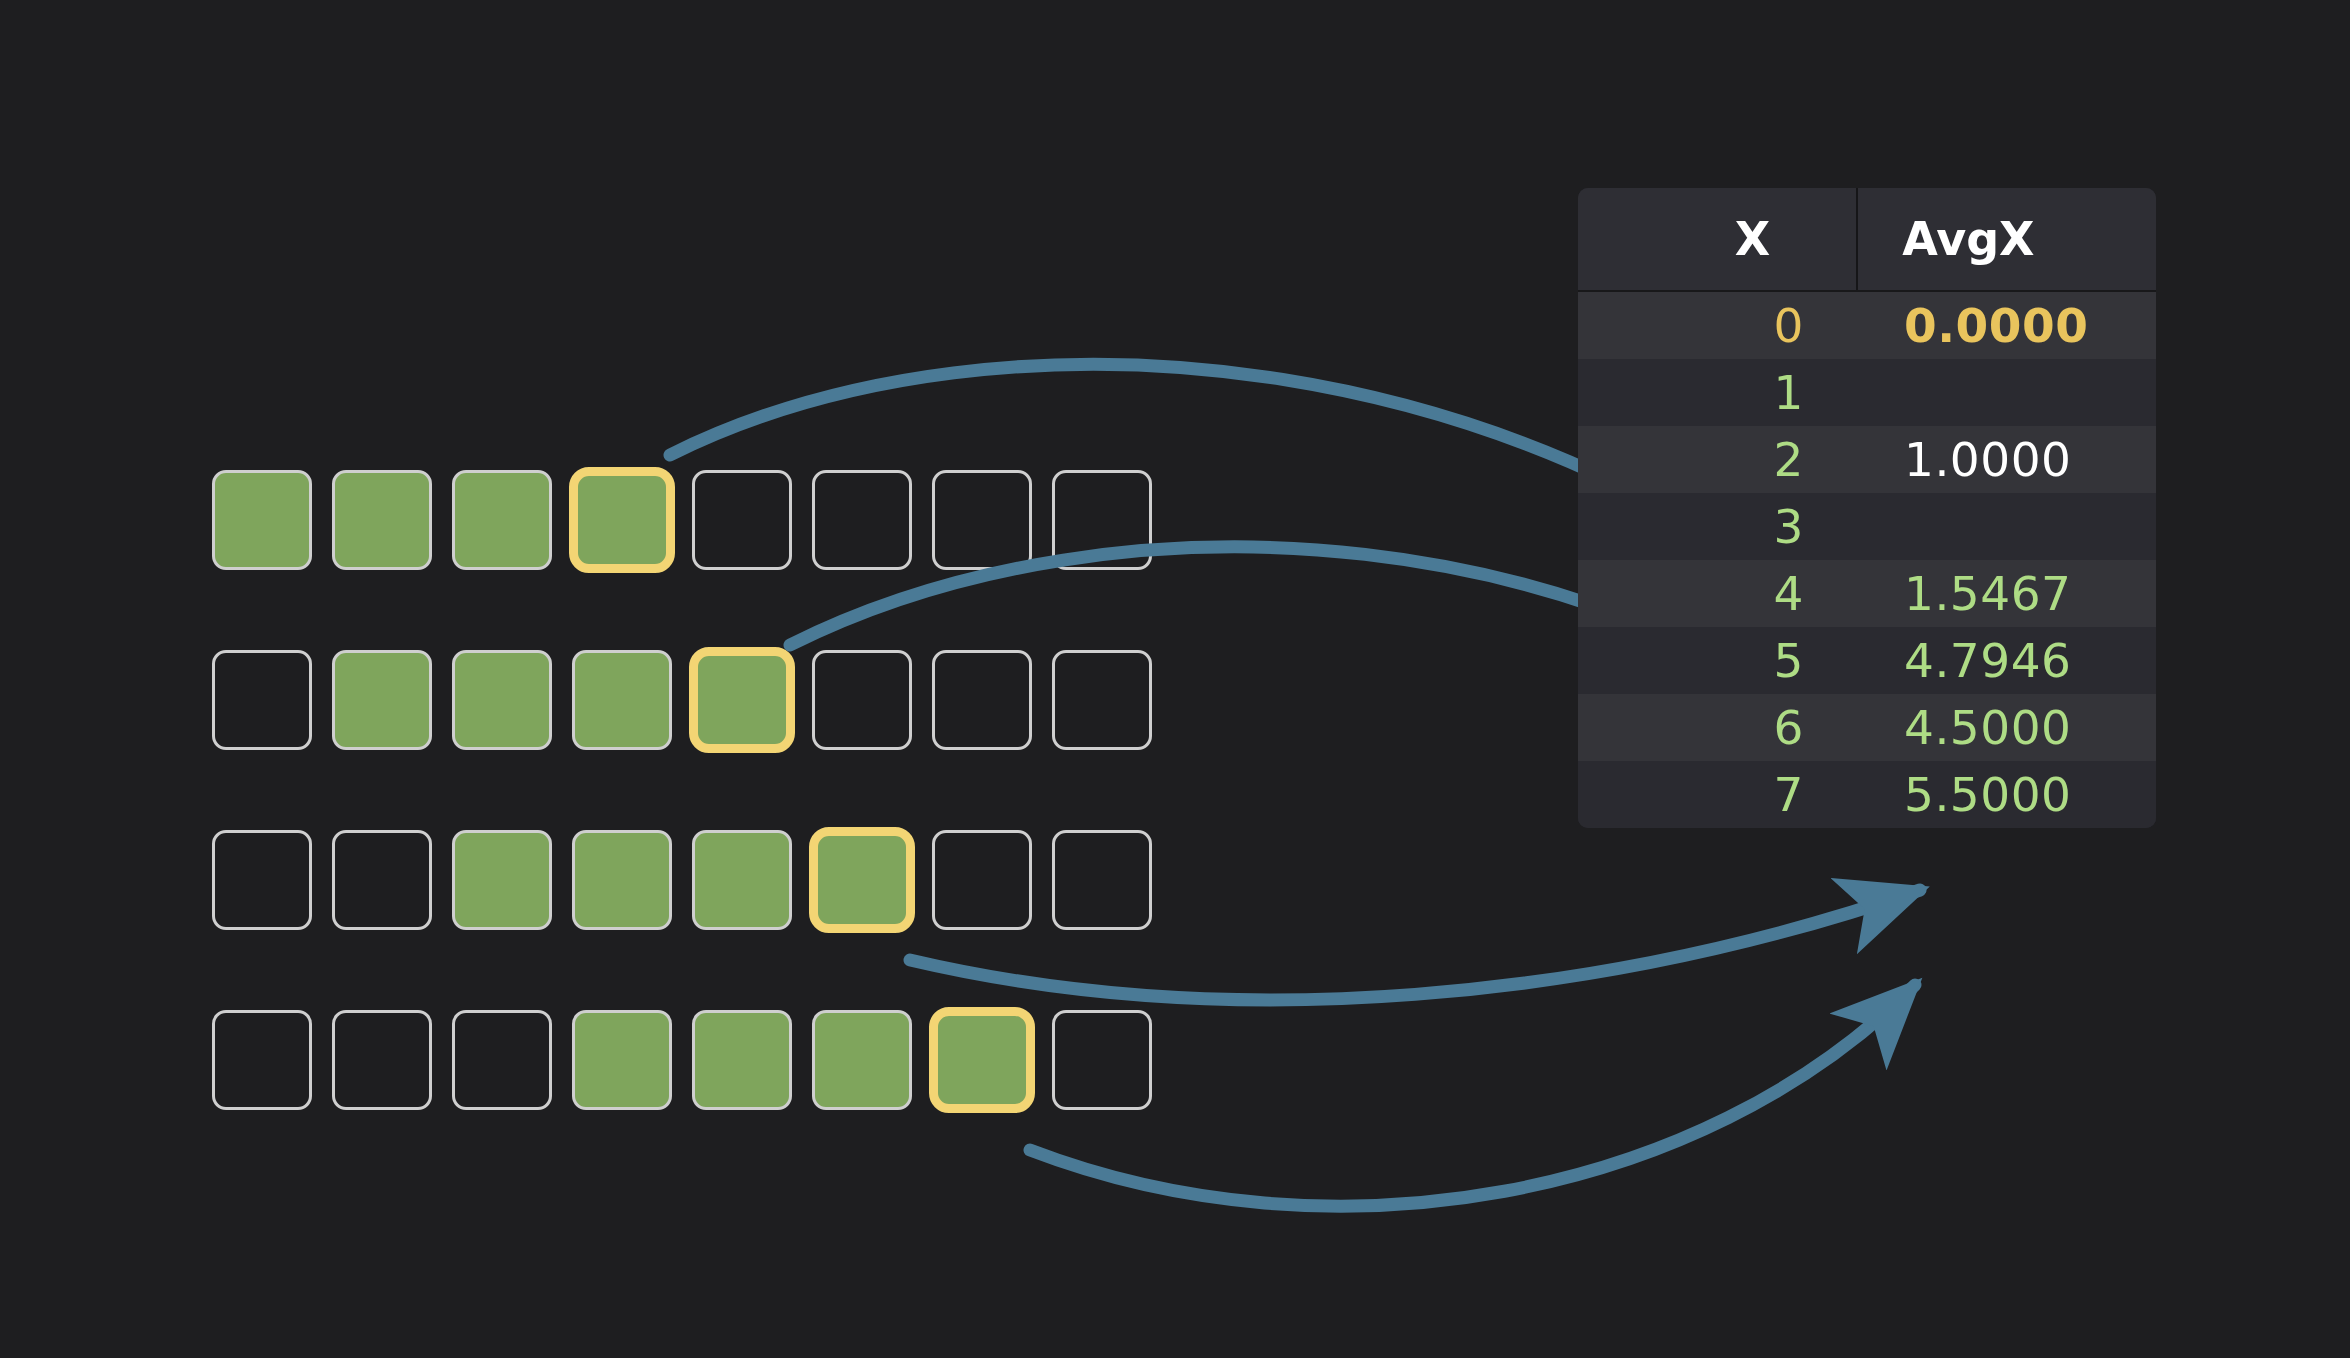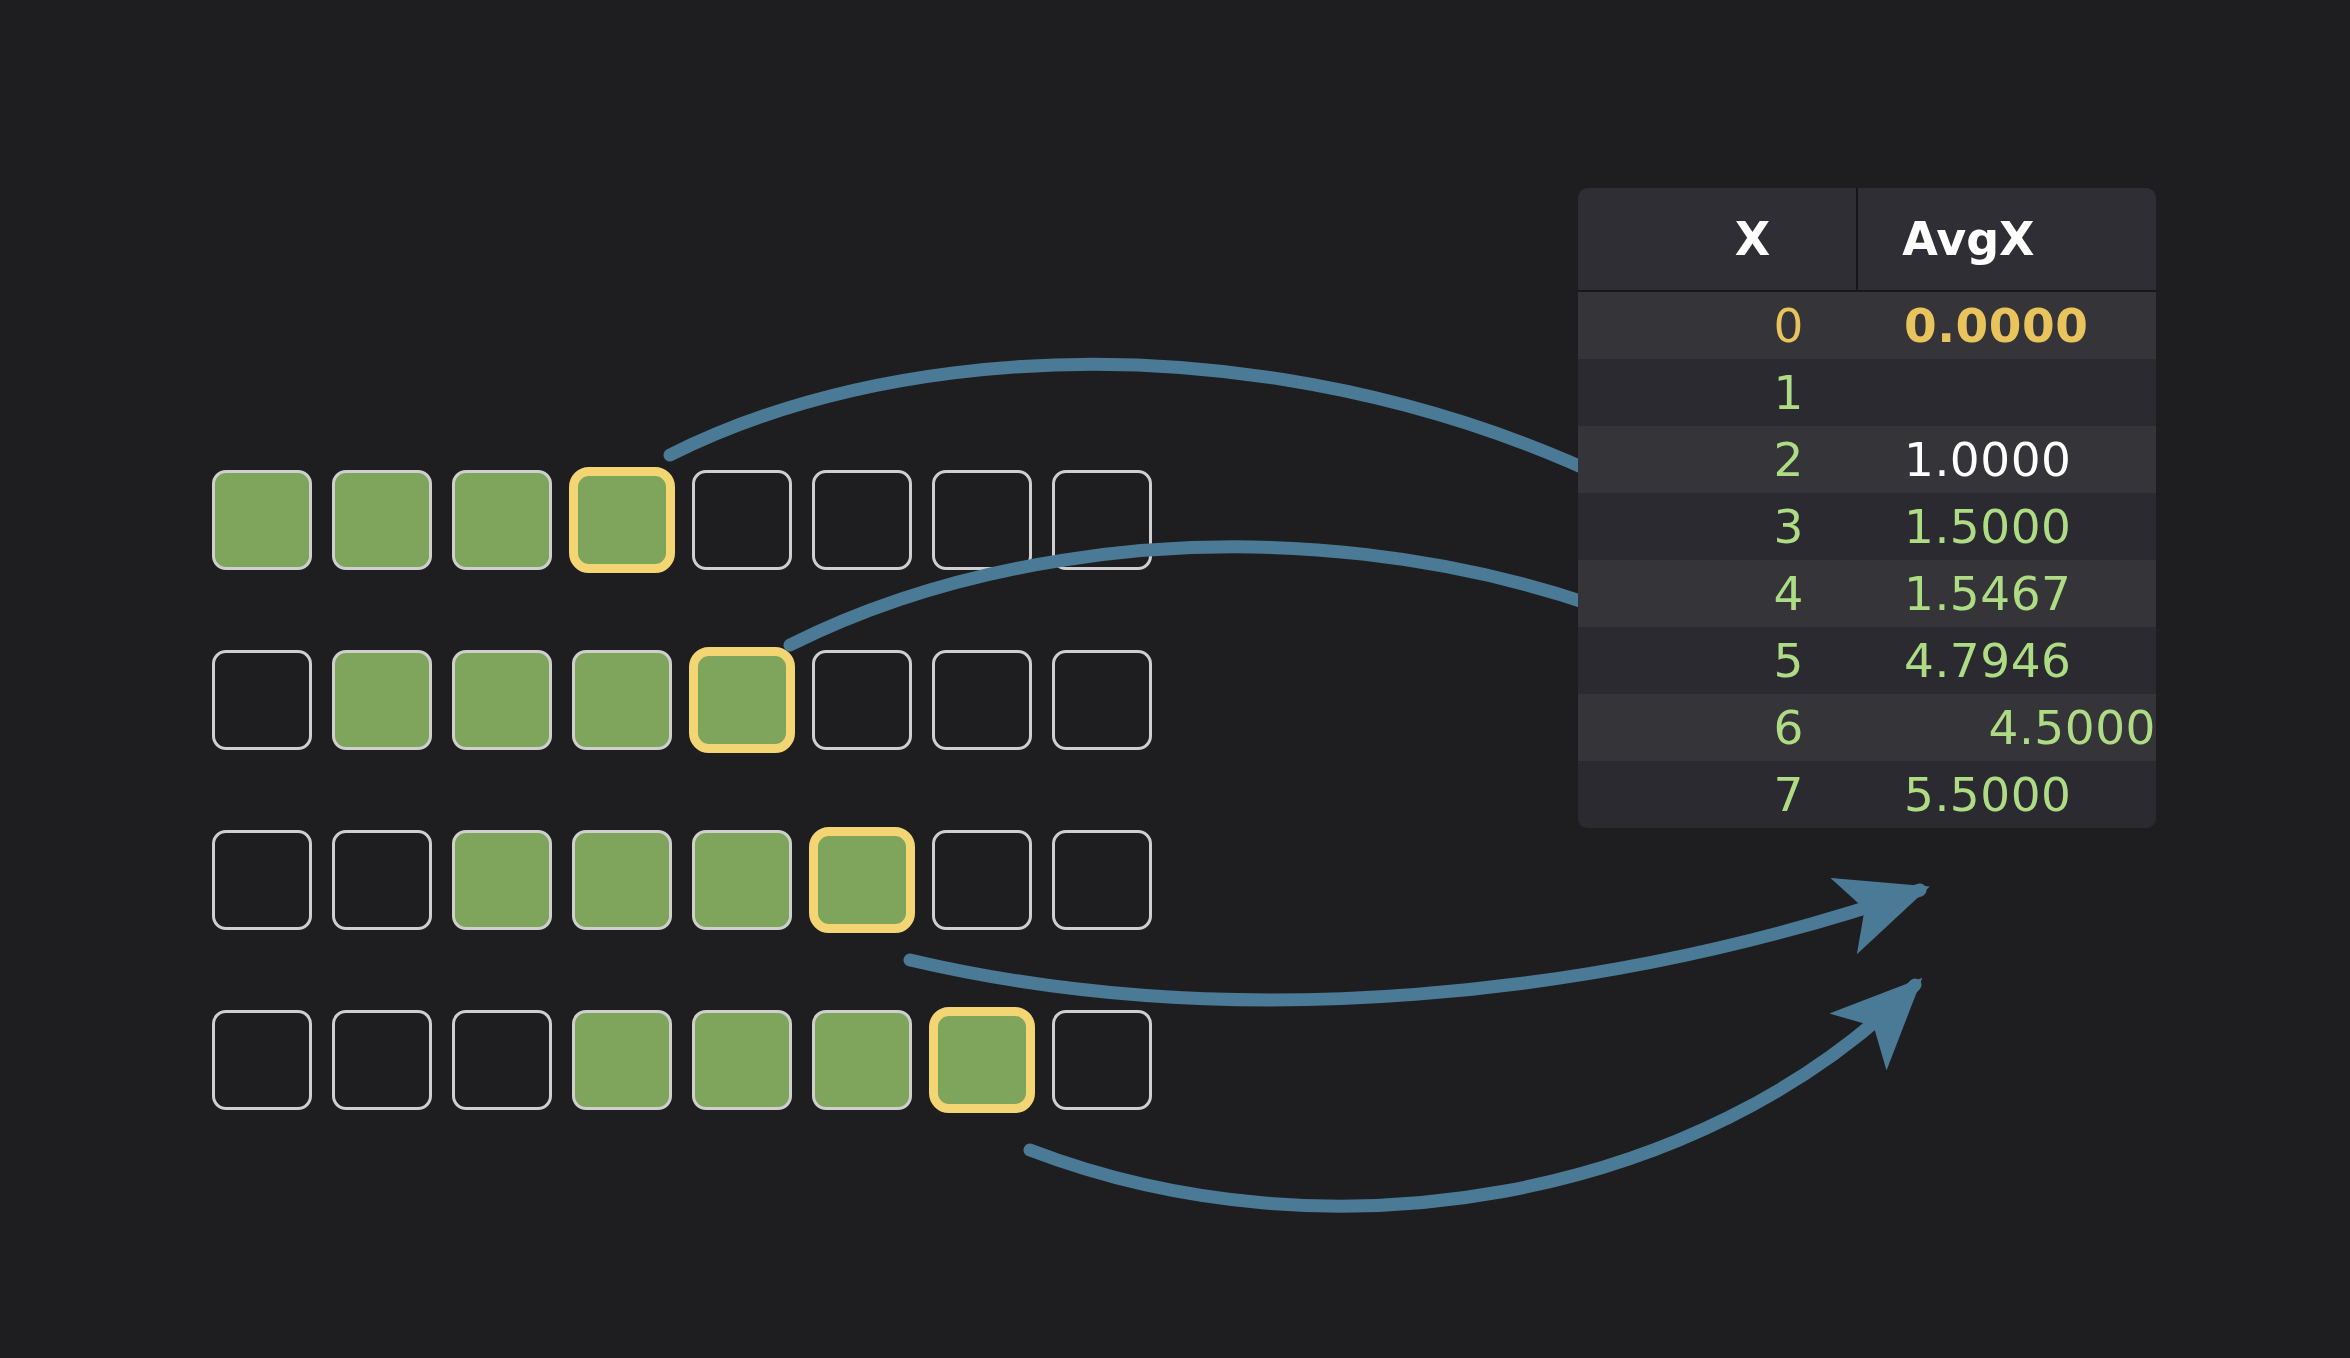--- a/index.html
+++ b/index.html
@@ -200,33 +200,32 @@
         </div>
         <div class="trow odd">
           <div class="td col-x" style="color: rgb(174, 220, 133);">1</div>
         </div>
         <div class="trow even">
           <div class="td col-x" style="color: rgb(174, 220, 133);">2</div>
           <div class="td col-avg" style="color: #ffffff;">1.0000</div>
         </div>
         <div class="trow odd">
           <div class="td col-x" style="color: rgb(174, 220, 133);">3</div>
-          <div class="td col-avg" style="color: rgb(174, 220, 133);">1.5000</div>
         </div>
         <div class="trow even">
           <div class="td col-x" style="color: rgb(174, 220, 133);">4</div>
           <div class="td col-avg" style="color: rgb(174, 220, 133);">1.5467</div>
         </div>
         <div class="trow odd">
           <div class="td col-x" style="color: rgb(174, 220, 133);">5</div>
           <div class="td col-avg" style="color: rgb(174, 220, 133);">4.7946</div>
         </div>
         <div class="trow even">
           <div class="td col-x" style="color: rgb(174, 220, 133);">6</div>
-          <div class="td col-avg" style="color: rgb(174, 220, 133); text-align: right;">4.5000</div>
+          <div class="td col-avg" style="color: rgb(174, 220, 133);">4.5000</div>
         </div>
         <div class="trow odd">
           <div class="td col-x" style="color: rgb(174, 220, 133);">7</div>
           <div class="td col-avg" style="color: rgb(174, 220, 133);">5.5000</div>
         </div>
       </div>
   </div>
 
 </div>
 

